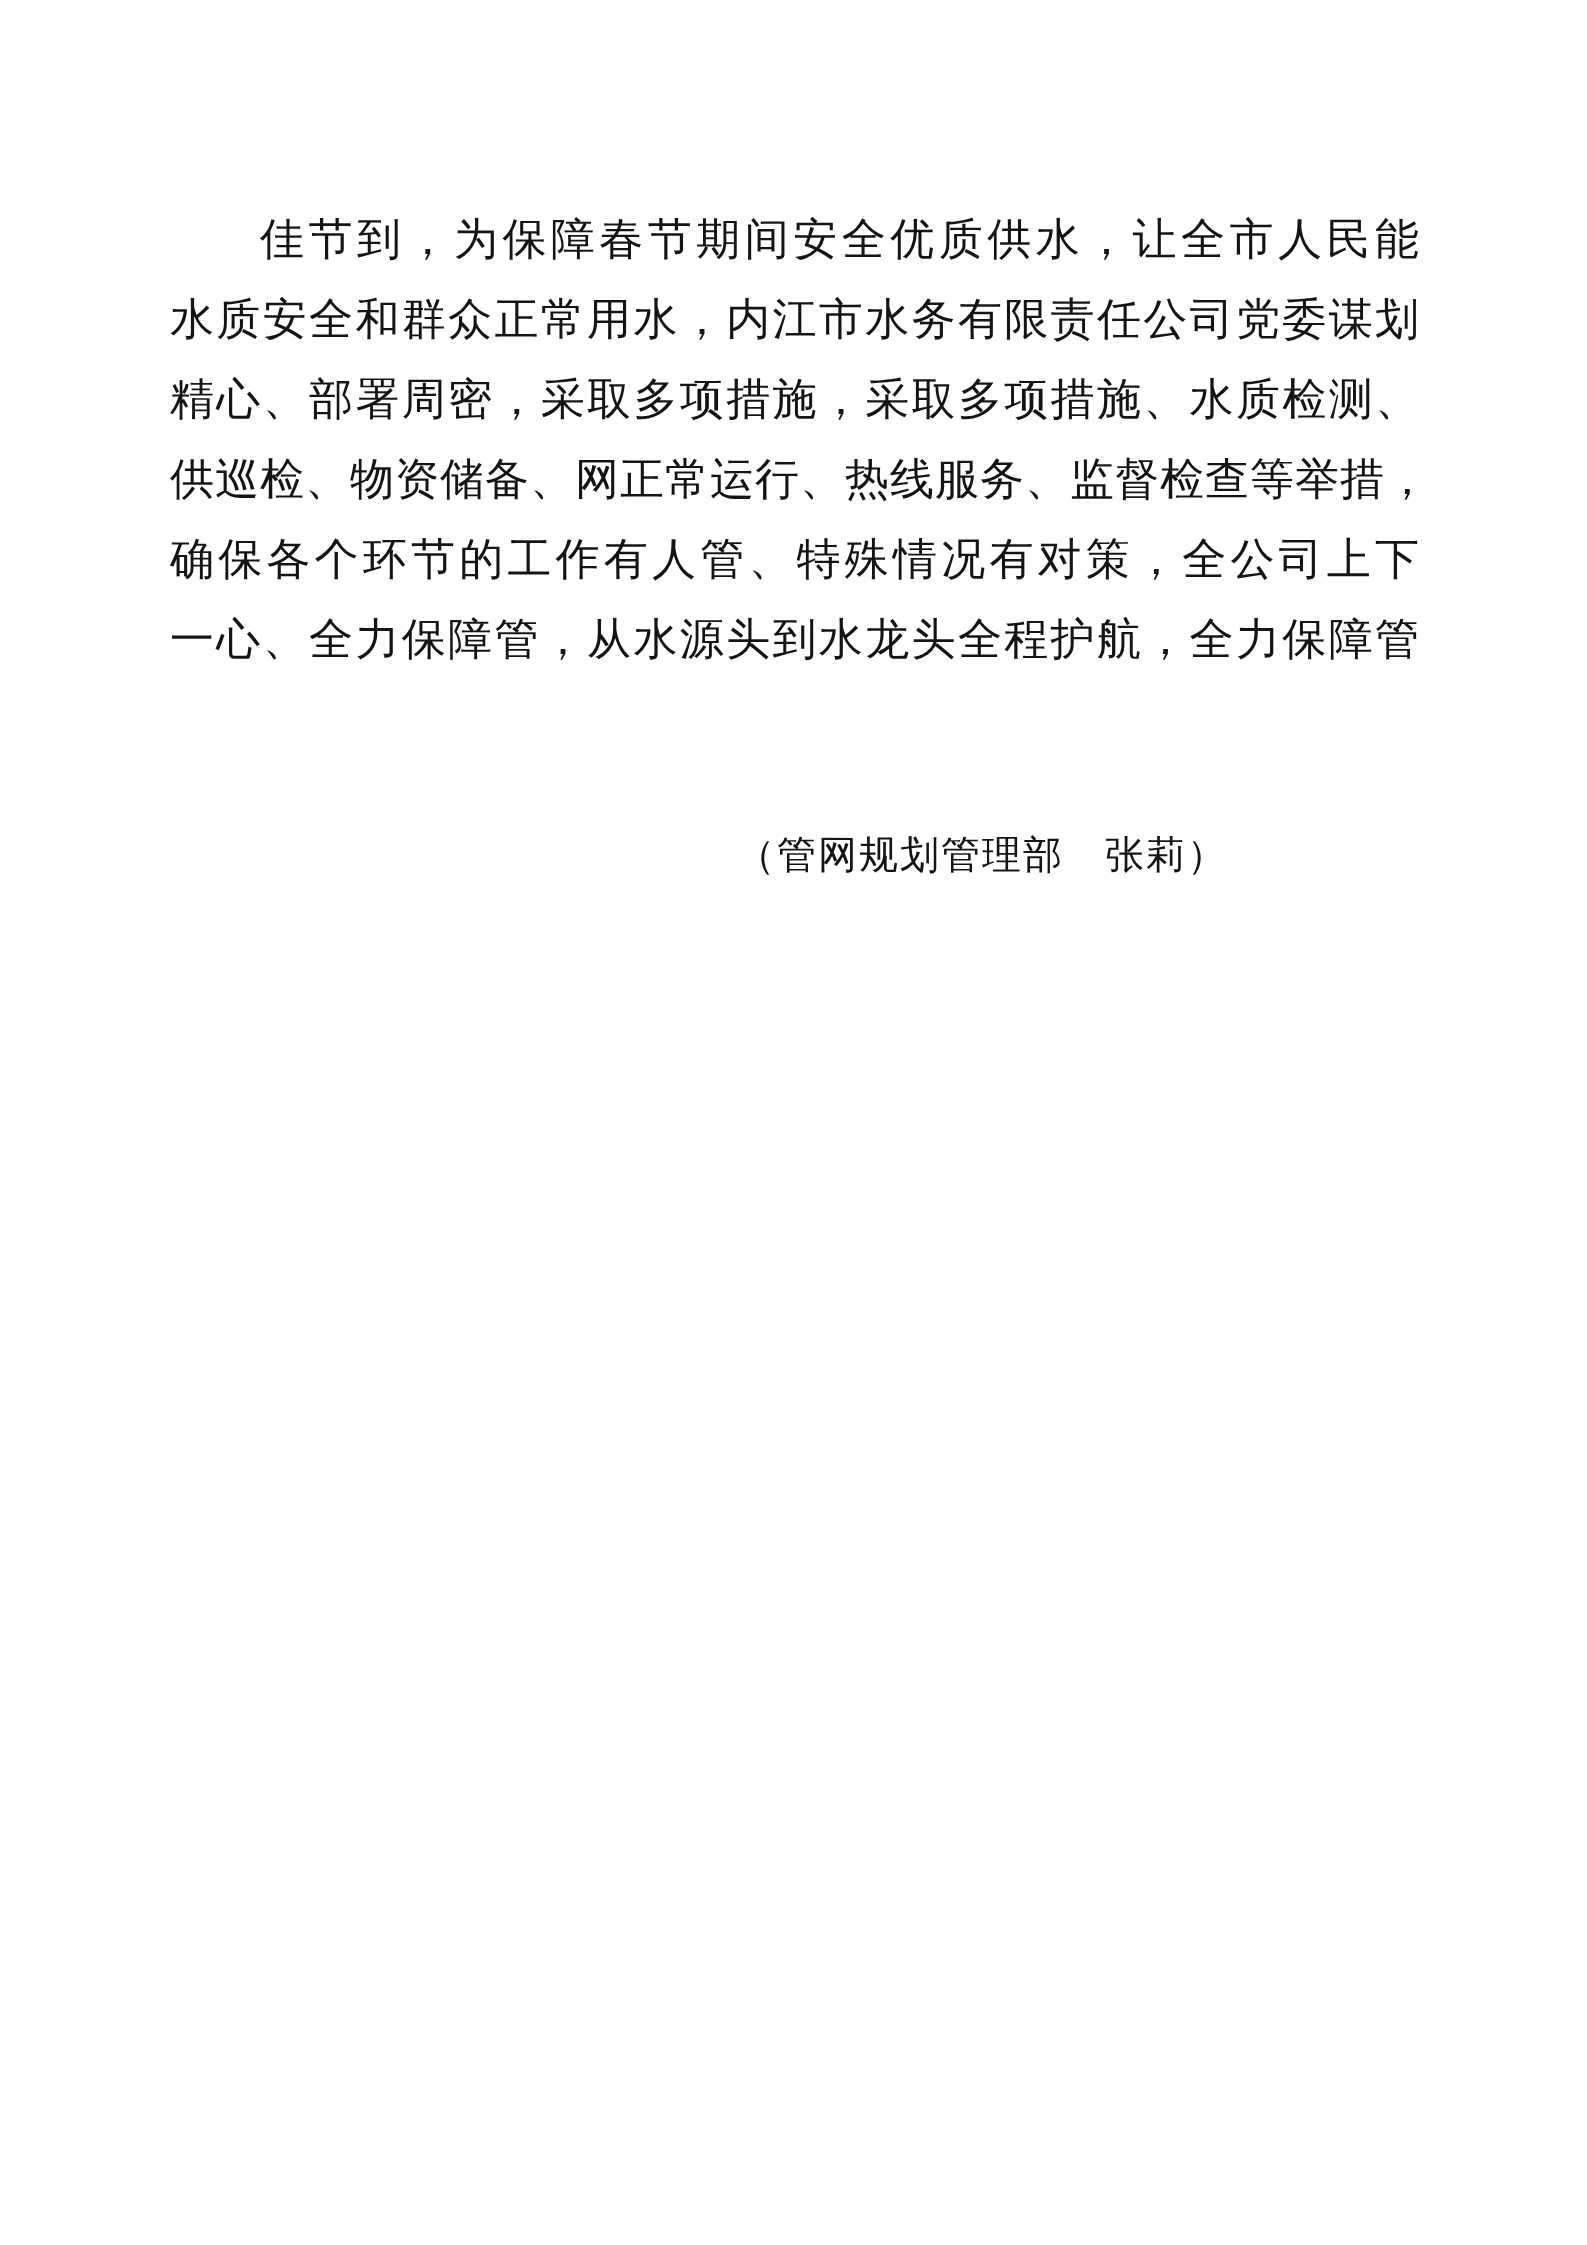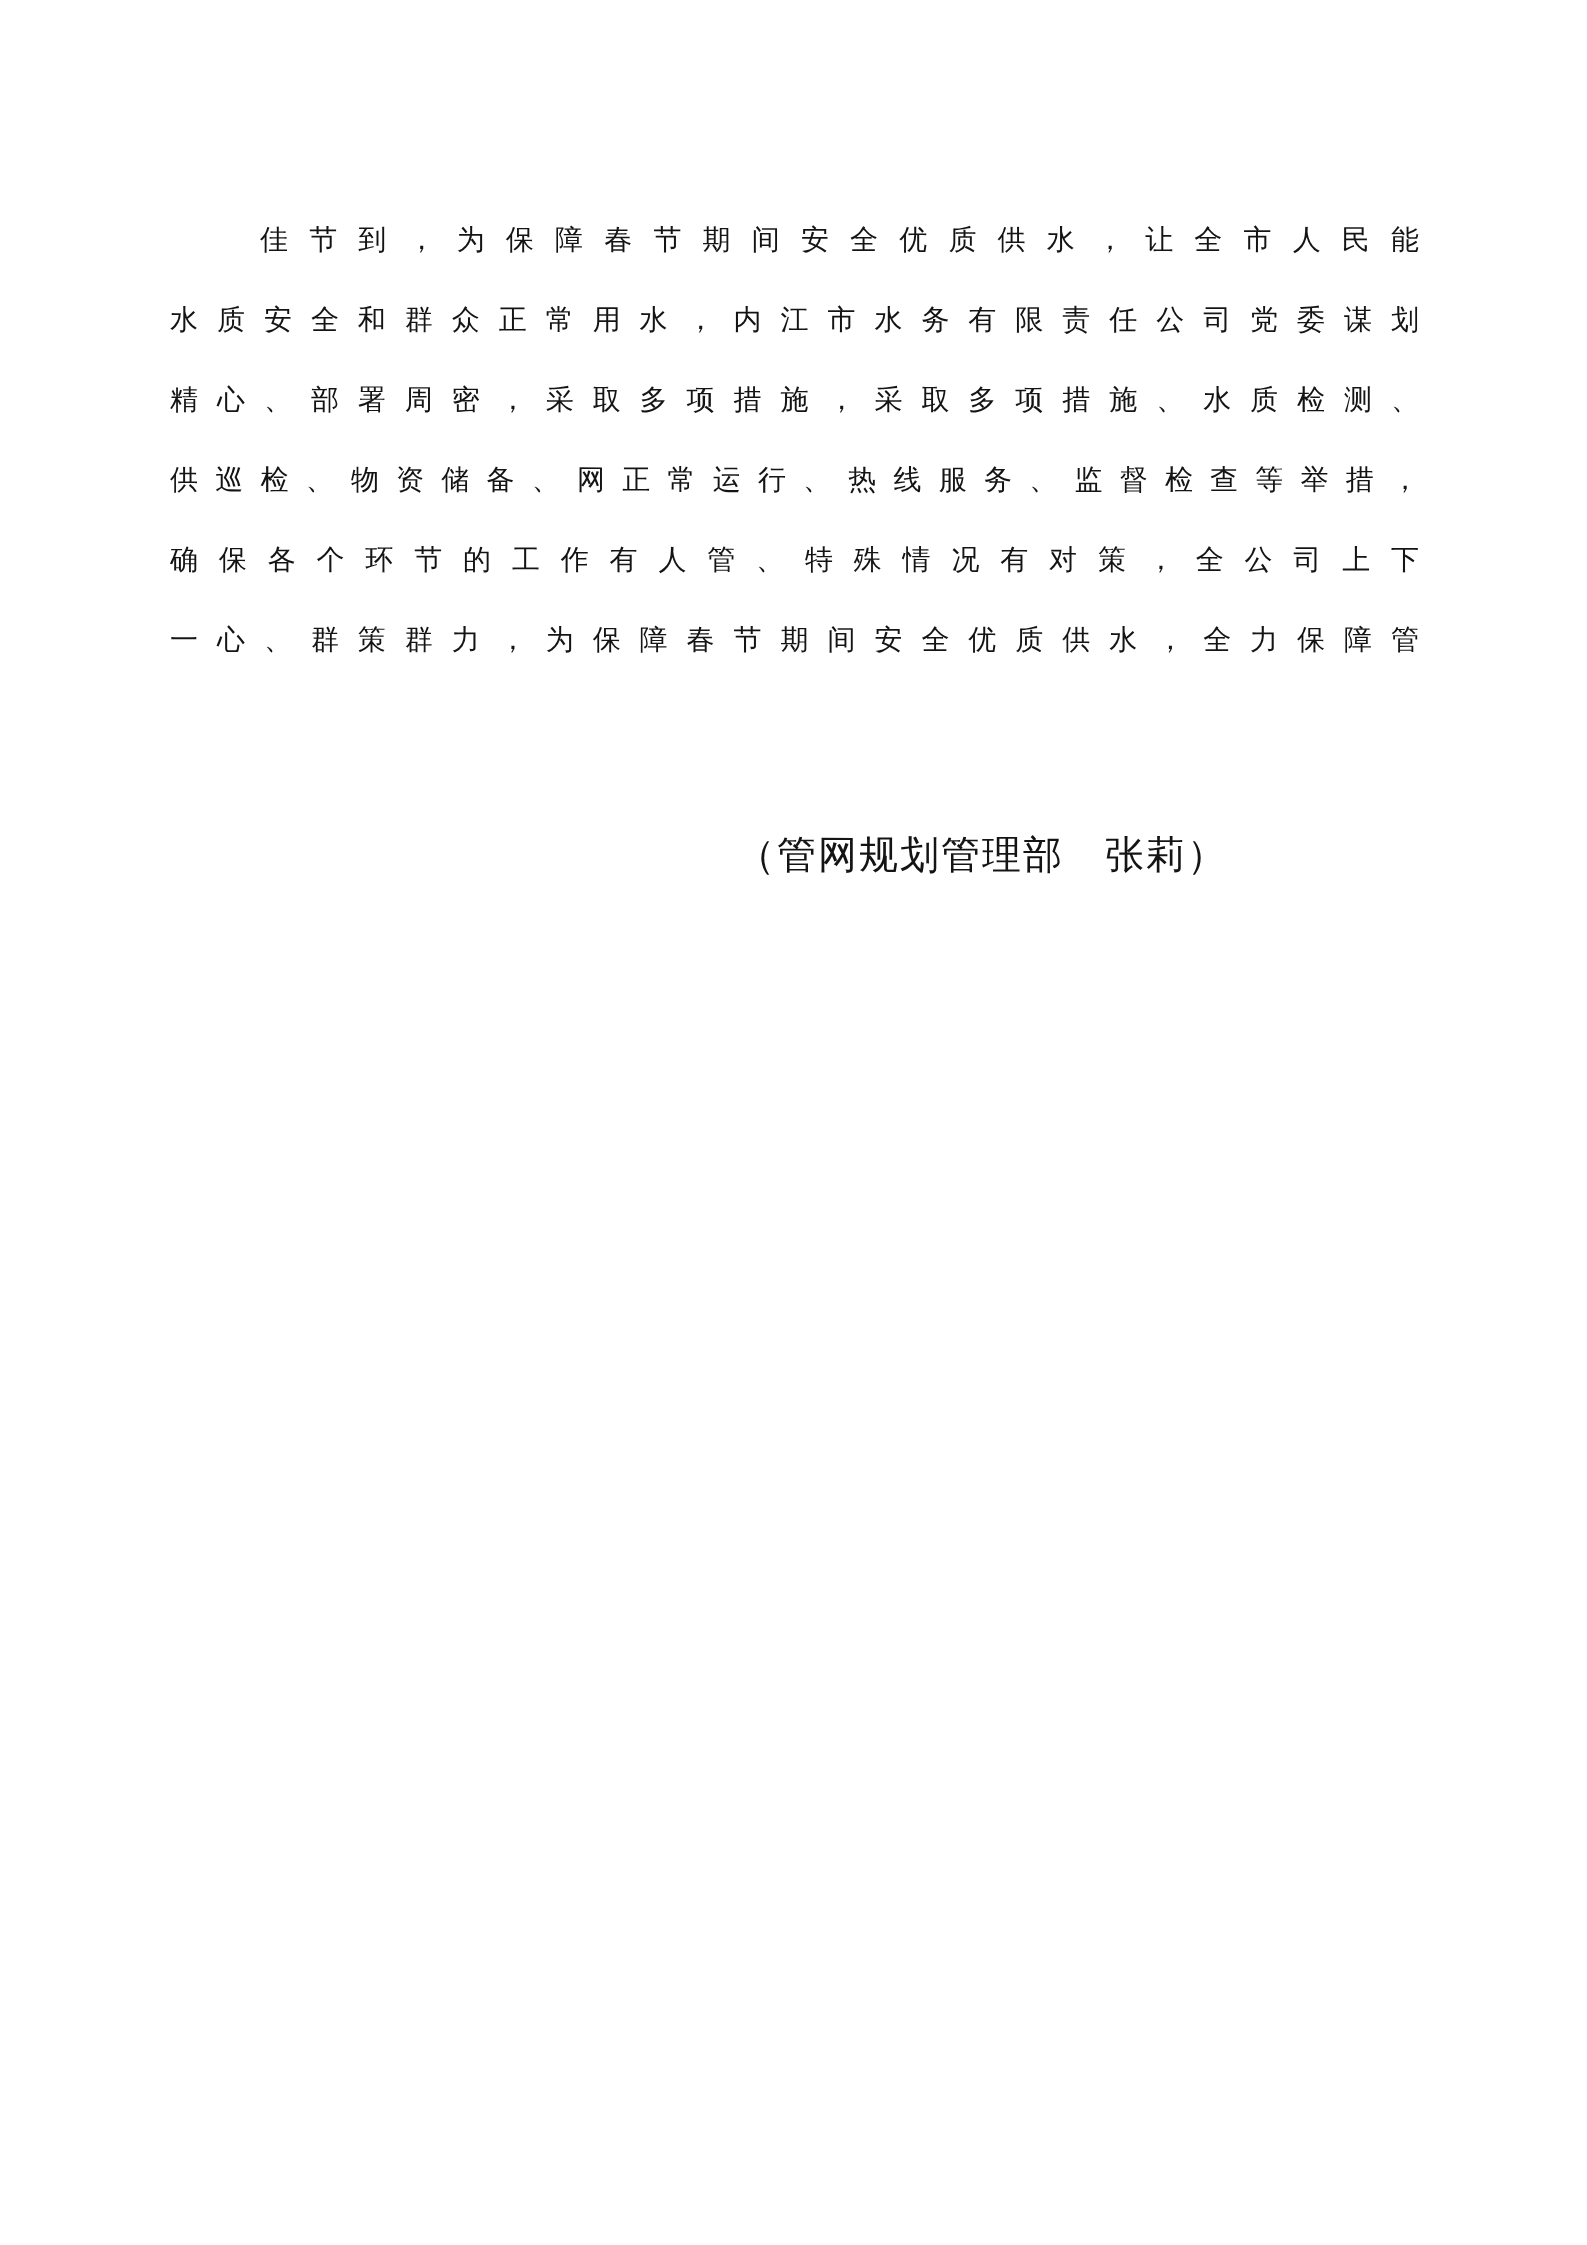--- a/index.html
+++ b/index.html
@@ -17,21 +17,21 @@
   .page {
     position: absolute;
     top: 0; left: 0;
     width: 1587px;
     height: 2245px;
     background: #ffffff;
     box-sizing: border-box;
     padding: 200px 167px 0 170px;
   }
   .para-line {
-    font-size: 28px;
+    font-size: 44px;
     line-height: 80px;
     height: 80px;
     letter-spacing: 1px;
     text-align: justify;
     text-align-last: justify;
     white-space: nowrap;
     overflow: hidden;
   }
   .para-line.first {
     text-indent: 90px;
@@ -53,15 +53,15 @@
 </style>
 </head>
 <body>
 
 <div class="page">
   <div class="para-line first">佳节到，为保障春节期间安全优质供水，让全市人民能</div>
   <div class="para-line">水质安全和群众正常用水，内江市水务有限责任公司党委谋划</div>
   <div class="para-line">精心、部署周密，采取多项措施，采取多项措施、水质检测、</div>
   <div class="para-line">供巡检、物资储备、网正常运行、热线服务、监督检查等举措，</div>
   <div class="para-line">确保各个环节的工作有人管、特殊情况有对策，全公司上下</div>
-  <div class="para-line">一心、群策群力，为保障春节期间安全优质供水，全力保障管</div>
+  <div class="para-line">一心、全力保障管，从水源头到水龙头全程护航，全力保障管</div>
   <div class="signature-line">（管网规划管理部　张莉）</div>
 </div>
 
 </body></html>

